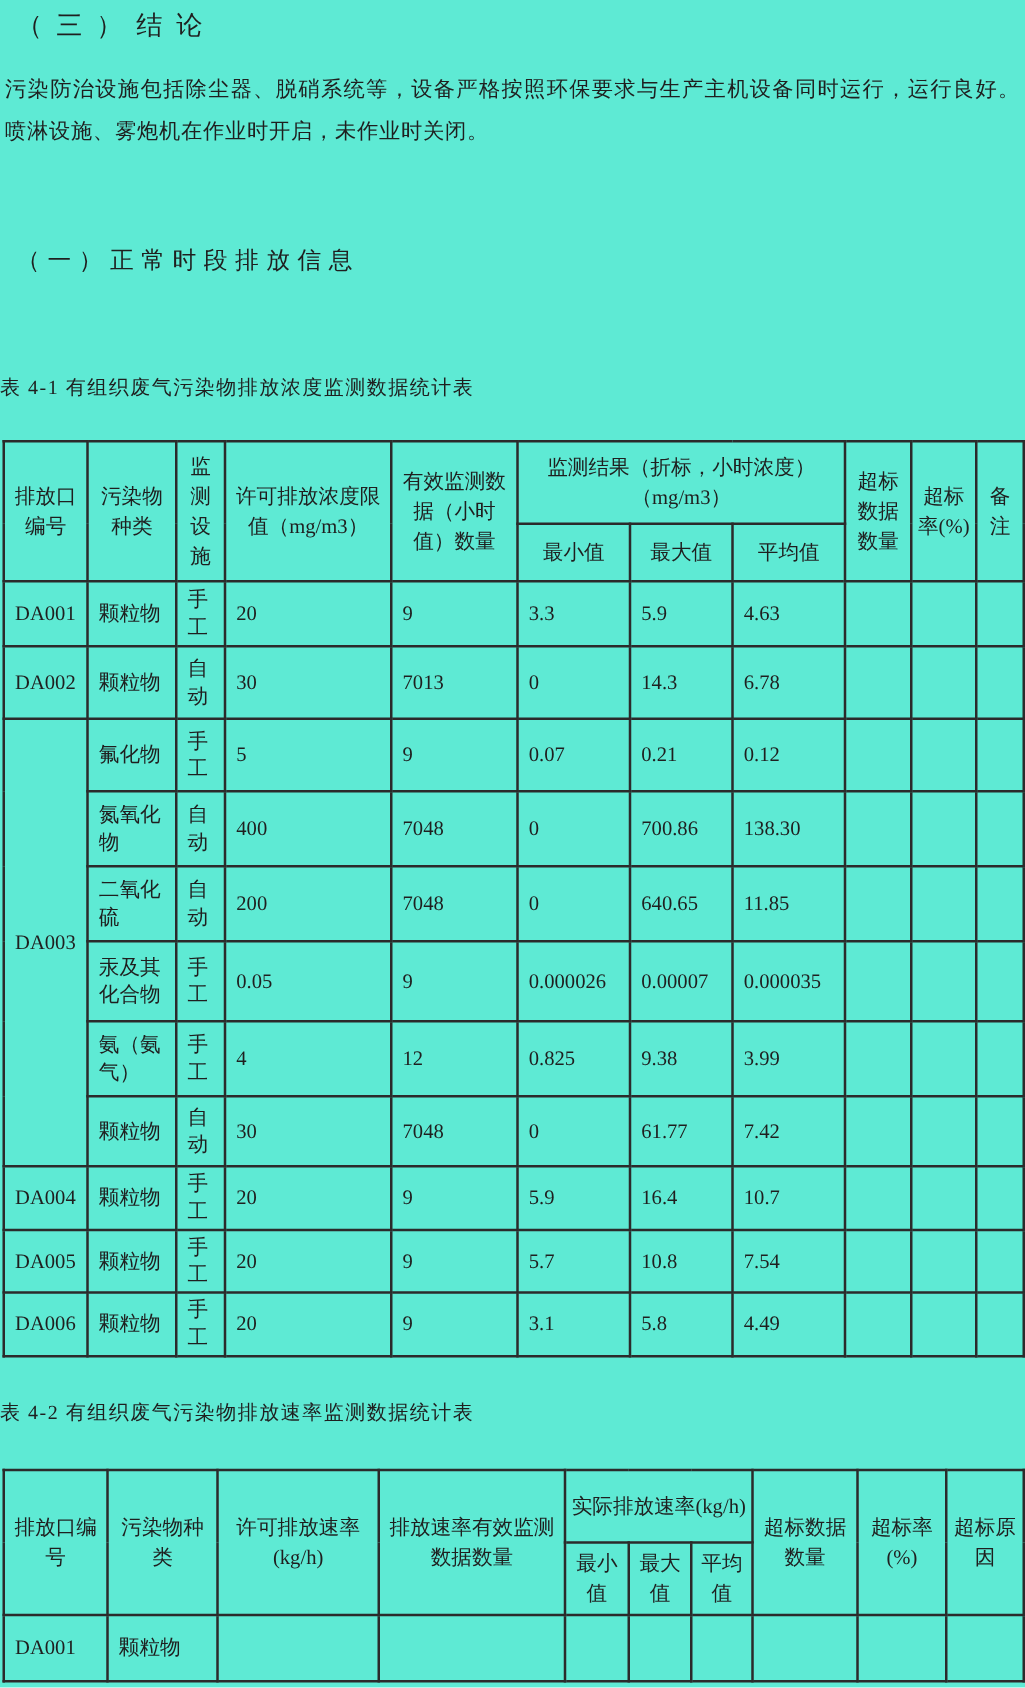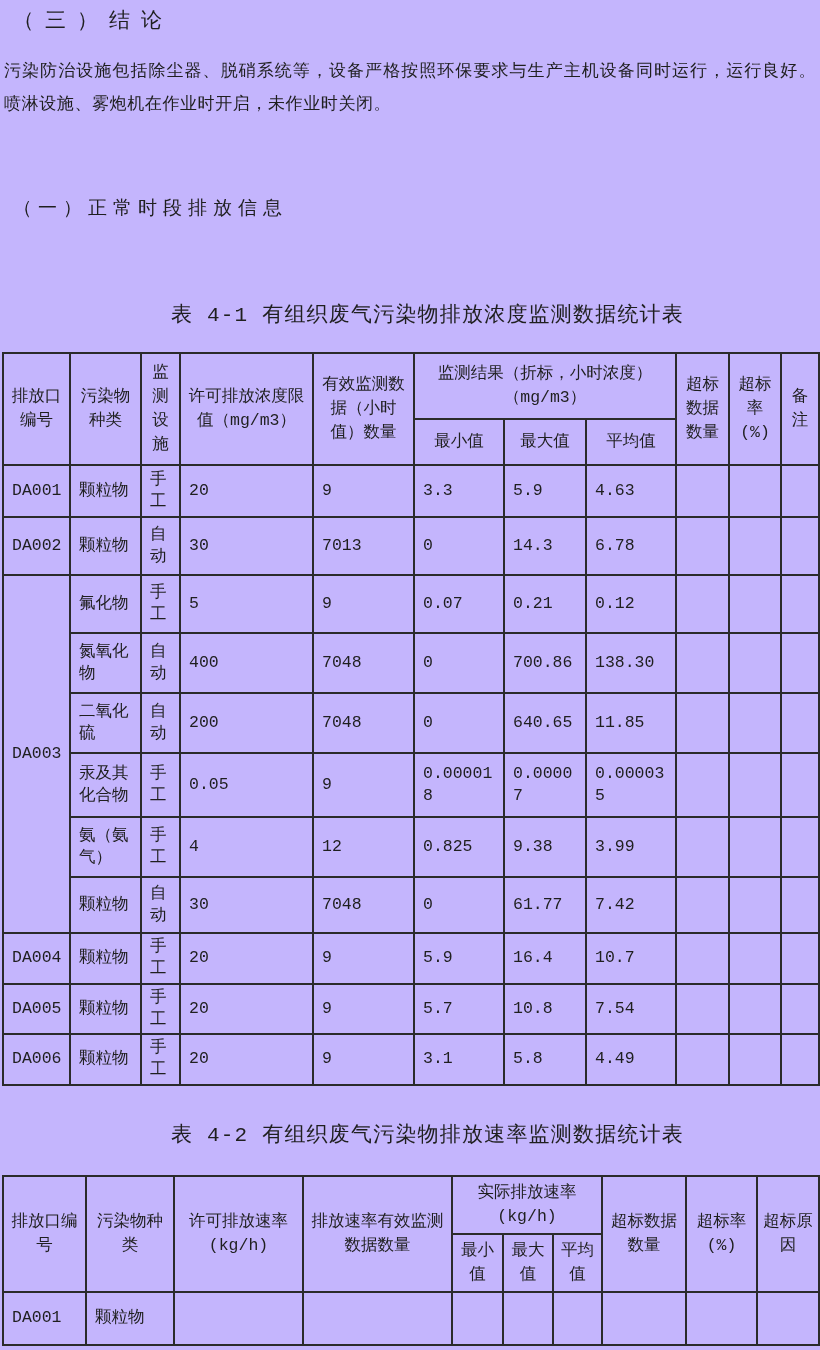--- a/index.html
+++ b/index.html
@@ -1,23 +1,23 @@
 <!DOCTYPE html>
 <html><head>
 <meta charset="utf-8">
 <style>
   * { margin: 0; padding: 0; box-sizing: border-box; }
   html, body { background: #ffffff; }
   #page {
     position: relative;
     width: 820px;
     height: 1350px;
-    background: #c4b5fd;
+    background: #5eead4;
     color: #1f1f1f;
-    font-family: Liberation Mono, monospace;
+    font-family: Liberation Serif, serif;
     overflow: hidden;
   }
   .abs { position: absolute; }
 
   .conclusion-heading {
     left: 13px; top: 6px;
     font-size: 21px;
     letter-spacing: 11px;
     white-space: nowrap;
   }
@@ -36,22 +36,22 @@
     white-space: nowrap;
   }
   .subsection-heading {
     left: 13px; top: 195px;
     font-size: 19px;
     letter-spacing: 6px;
     white-space: nowrap;
   }
   .table-caption {
     left: 0; width: 684px;
-    text-align: right;
-    font-size: 21px;
+    text-align: left;
+    font-size: 16px;
     letter-spacing: 1.2px;
     white-space: nowrap;
   }
   .cap1 { top: 300px; }
   .cap2 { top: 1120px; }
 
   table.grid {
     border-collapse: collapse;
     table-layout: fixed;
     width: 816px;
@@ -192,21 +192,21 @@
         <td>11.85</td>
         <td></td>
         <td></td>
         <td></td>
       </tr>
       <tr style="height:64px">
         <td>汞及其化合物</td>
         <td class="vc">手工</td>
         <td>0.05</td>
         <td>9</td>
-        <td>0.000018</td>
+        <td>0.000026</td>
         <td>0.00007</td>
         <td>0.000035</td>
         <td></td>
         <td></td>
         <td></td>
       </tr>
       <tr style="height:60px">
         <td>氨（氨气）</td>
         <td class="vc">手工</td>
         <td>4</td>

